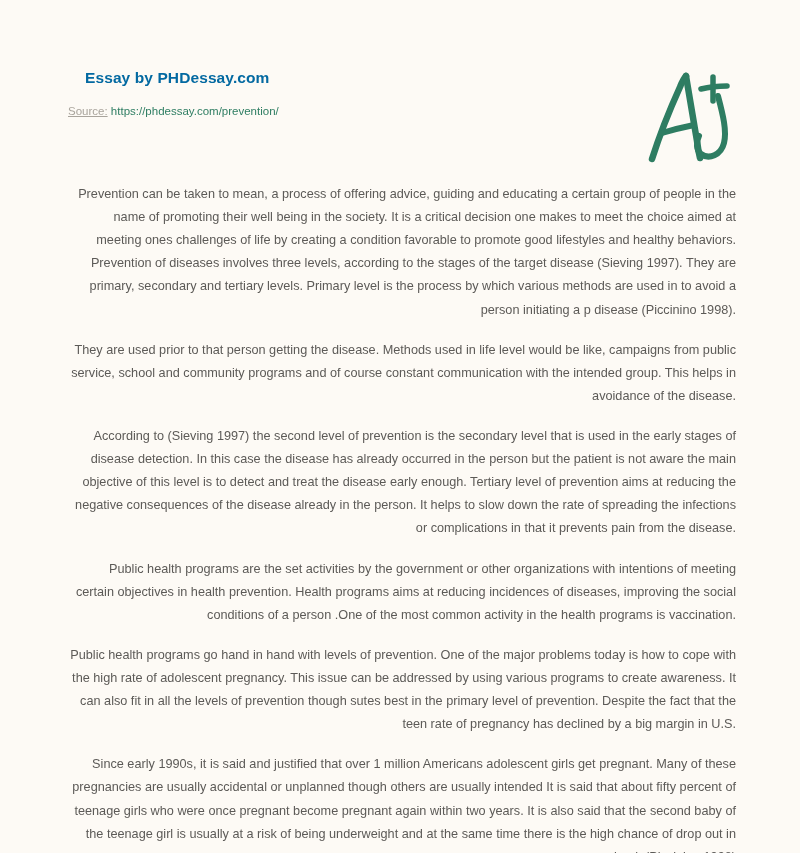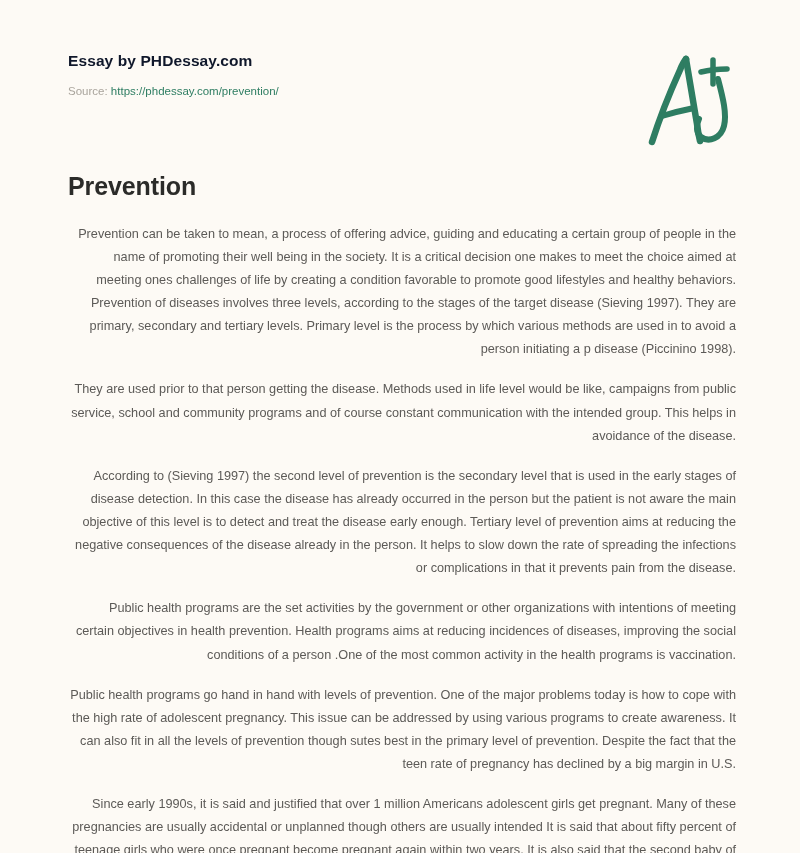--- a/index.html
+++ b/index.html
@@ -21,33 +21,34 @@
   }
 
   
   .doc-header {
     position: relative;
     height: 92px;
   }
   .byline {
     font-size: 15.5px;
     font-weight: bold;
-    color: #0f172a;
+    color: #0369a1;
     letter-spacing: 0.1px;
     line-height: 1.2;
-    margin: 0;
+    margin: 17px;
   }
   .source-row {
     margin-top: 14px;
     font-size: 11.5px;
     line-height: 1.2;
     white-space: nowrap;
   }
   .source-label {
     color: #a9a49c;
+    text-decoration: underline;
   }
   .source-url {
     color: #2e7d62;
     text-decoration: none;
     margin-top: 24px;
   }
 
   
   .logo {
     position: absolute;
@@ -107,21 +108,20 @@
           <path d="M74 14 C74 22 74 30 74 38" stroke-width="5.5"></path>
 
           <path d="M62 26 C70 24 80 23 88 23" stroke-width="5.5"></path>
 
           <path d="M79 33 C84 52 88 68 85 80 C82 92 70 97 62 91 C57 87 57 79 60 73" stroke-width="6"></path>
         </g>
       </svg>
     </div>
   </div>
 
-  <h1 class="doc-title">Prevention</h1>
 
   <div class="doc-body">
     <p>Prevention can be taken to mean, a process of offering advice, guiding and educating a certain group of people in the name of promoting their well being in the society. It is a critical decision one makes to meet the choice aimed at meeting ones challenges of life by creating a condition favorable to promote good lifestyles and healthy behaviors. Prevention of diseases involves three levels, according to the stages of the target disease (Sieving 1997). They are primary, secondary and tertiary levels. Primary level is the process by which various methods are used in to avoid a person initiating a p disease (Piccinino  1998).</p>
     <p>They are used prior to that person getting the disease. Methods used in life level would be like, campaigns from public service, school and community programs and of course constant communication with the intended group. This helps in avoidance of the disease.</p>
     <p>According to (Sieving 1997) the second level of prevention is the secondary level that is used in the early stages of disease detection. In this case the disease has already occurred in the person but the patient is not aware the main objective of this level is to detect and treat the disease early enough. Tertiary level of prevention aims at reducing the negative consequences of the disease already in the person. It helps to slow down the rate of spreading the infections or complications in that it prevents pain from the disease.</p>
     <p>Public health programs are the set activities by the government or other organizations with intentions of meeting certain objectives in health prevention. Health programs aims at reducing incidences of diseases, improving the social conditions of a person .One of the most common activity in the health programs is vaccination.</p>
     <p>Public health programs go hand in hand with levels of prevention. One of the major problems today is how to cope with the high rate of adolescent pregnancy. This issue can be addressed by using various programs to create awareness. It can also fit in all the levels of prevention though sutes best in the primary level of prevention. Despite the fact that the teen rate of pregnancy has declined by a big margin in U.S.</p>
     <p>Since early 1990s, it is said and justified that over 1 million Americans adolescent girls get pregnant. Many of these pregnancies are usually accidental or unplanned though others are usually intended It is said that about fifty percent of teenage girls who were once pregnant become pregnant again within two years. It is also said that the second baby of the teenage girl is usually at a risk of being underweight and at the same time there is the high chance of drop out in school. (Piccinino 1998)</p>
 
   </div>

